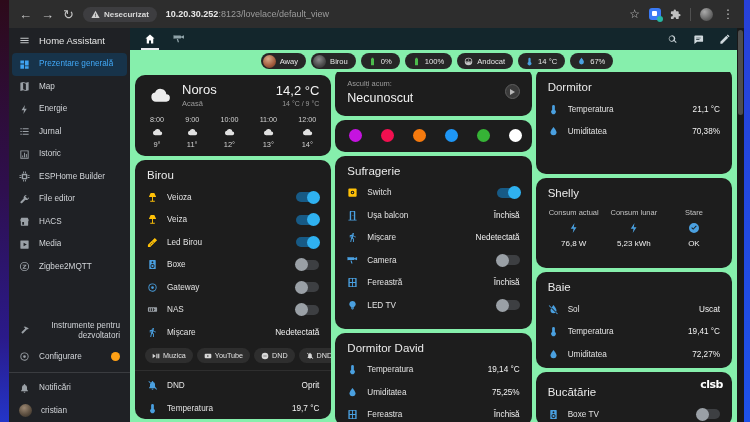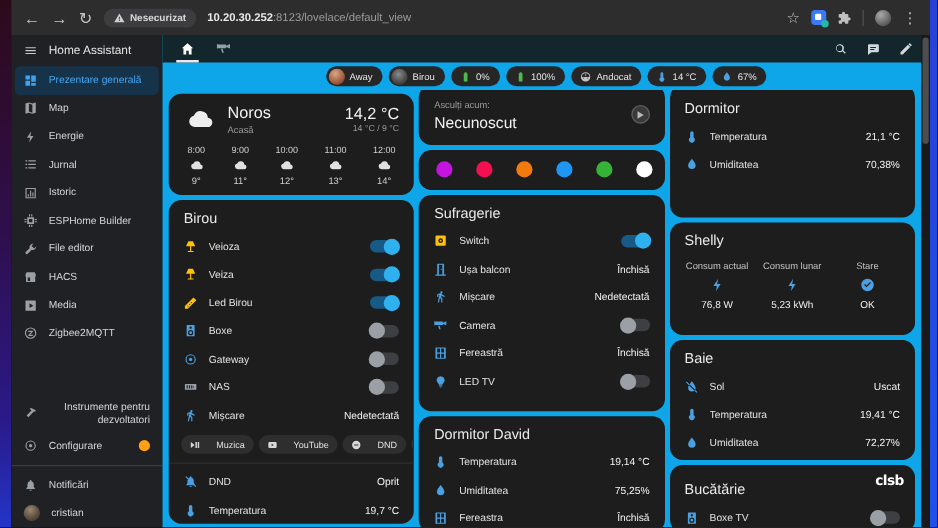--- a/index.html
+++ b/index.html
@@ -43,21 +43,21 @@
   .sitem.active svg{color:#3fa2f0;}
   .sitem.active .slab{color:#41a7f5;}
   .sb-spacer{flex:1;}
   .sitem.multi{height:30px;}
   .sitem.multi .slab{white-space:normal;}
   .badge{margin-left:auto;width:9px;height:9px;border-radius:50%;background:#ffa116;flex:none;}
   .sb-div{height:1px;background:#3a3c40;margin:4px 0;flex:none;}
   .uavatar{width:13px;height:13px;border-radius:50%;flex:none;
     background:radial-gradient(circle at 40% 30%,#9b8772,#5d4f40 55%,#2e2a24);}
   
-  .main{flex:1;display:flex;flex-direction:column;min-width:0;background:#0ea5e9;}
+  .main{flex:1;display:flex;flex-direction:column;min-width:0;background:#86efac;}
   .tabbar{height:22px;background:#13262c;display:flex;align-items:center;padding:0 14px;gap:17px;flex:none;}
   .tab{position:relative;height:100%;display:flex;align-items:center;}
   .tab svg{width:12px;height:12px;color:#8fa2a8;}
   .tab.active svg{color:#fff;}
   .tab.active::after{content:"";position:absolute;bottom:0;left:-3px;right:-3px;height:2px;background:#e8eaed;}
   .tab-actions{margin-left:auto;display:flex;gap:15px;align-items:center;}
   .tab-actions svg{width:11px;height:11px;color:#cfd8dc;}
   .chipsrow{height:22px;display:flex;align-items:center;justify-content:center;gap:5px;flex:none;}
   .chip{display:flex;align-items:center;height:16px;padding:0 8px 0 2px;background:#262626;border-radius:8px;}
   .chip .av{width:13px;height:13px;border-radius:50%;margin-right:4px;flex:none;}
@@ -100,21 +100,21 @@
   .m-btn{margin-left:auto;width:15px;height:15px;border-radius:50%;background:#3a3a3a;border:1px solid #5e5e5e;
     display:flex;align-items:center;justify-content:center;flex:none;}
   .m-btn i{display:block;width:0;height:0;border-left:5px solid #b8b8b8;border-top:3.5px solid transparent;border-bottom:3.5px solid transparent;margin-left:1px;}
   
   .palette{height:32px;display:flex;align-items:center;gap:19px;padding:0 14px;}
   .sw{width:13px;height:13px;border-radius:50%;flex:none;}
   .sw1{background:#c513e0;} .sw2{background:#f21050;} .sw3{background:#f57a0e;}
   .sw4{background:#1e96f5;} .sw5{background:#36b336;} .sw6{background:#ffffff;}
   
   .bchips{display:flex;gap:4px;padding:5px 10px 4px;}
-  .bchip{display:flex;align-items:center;gap:13px;background:#2e2e2e;border-radius:8px;height:15px;padding:0 7px;}
+  .bchip{display:flex;align-items:center;gap:3px;background:#2e2e2e;border-radius:8px;height:15px;padding:0 7px;}
   .bchip svg{width:8px;height:8px;color:#d8d8d8;}
   .bchip span{font-size:7.2px;color:#e2e2e2;white-space:nowrap;}
   .cdiv{height:1px;background:#2e2e2e;margin:3px 0;}
   
   .sh-cols{display:flex;padding:4px 8px 10px;}
   .sh-col{flex:1;display:flex;flex-direction:column;align-items:center;gap:5px;}
   .sh-lb{font-size:7.5px;color:#c2c2c2;}
   .sh-col svg{width:12px;height:12px;color:#4aa0e0;}
   .sh-val{font-size:8px;color:#efefef;}
   .bucatarie{position:relative;flex:1;}

